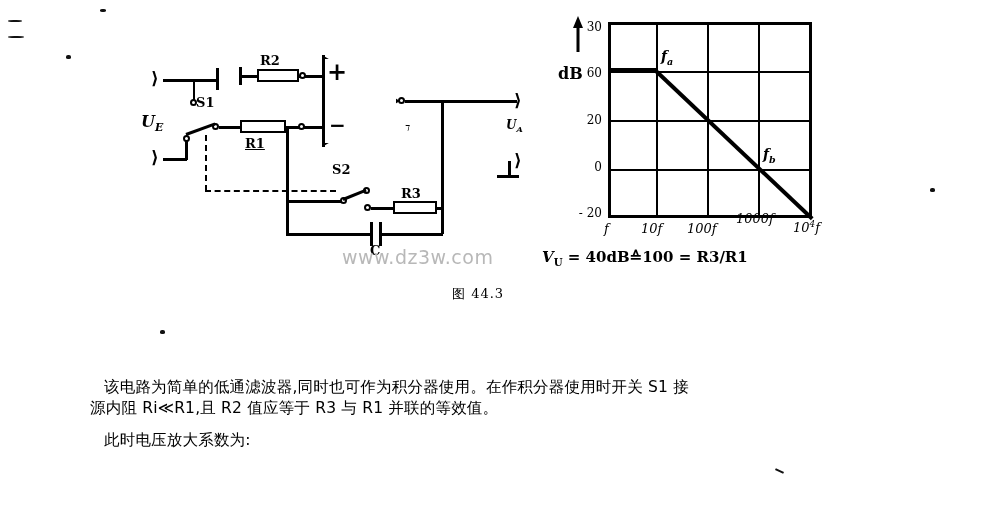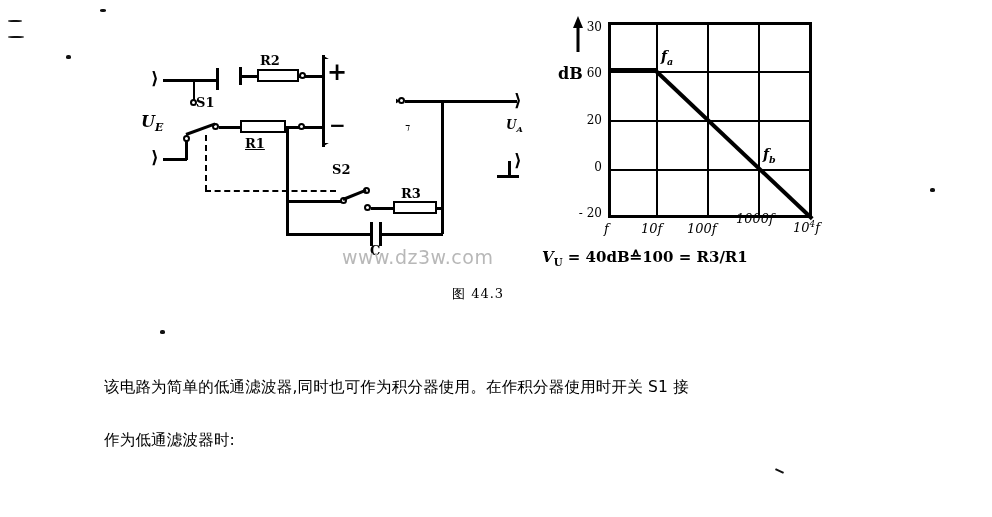--- a/index.html
+++ b/index.html
@@ -217,16 +217,17 @@
     <div class="tick-x" style="left:206px;top:203px;">1000<i>f</i></div>
     <div class="tick-x" style="left:263px;top:211px;">10<sup>4</sup><i>f</i></div>
 
     <div class="formula" style="left:12px;top:240px;">
       <i>V</i><sub>U</sub>&nbsp;<span>= 40dB≙100 = R3/R1</span>
     </div>
   </div>
 
   <div class="abs" style="left:0;top:336px;width:992px;height:160px;">
     <div class="bodytext" style="left:104px;top:6px;margin-top:33px;">该电路为简单的低通滤波器,同时也可作为积分器使用。在作积分器使用时开关 S1 接</div>
-    <div class="bodytext" style="left:104px;top:92px;">作为低通滤波器时:</div>
+    <div class="bodytext" style="left:90px;top:60px;">源内阻 Ri≪R1,且 R2 值应等于 R3 与 R1 并联的等效值。</div>
+    <div class="bodytext" style="left:104px;top:92px;">此时电压放大系数为:</div>
   </div>
 
 </div>
 
 </body></html>

